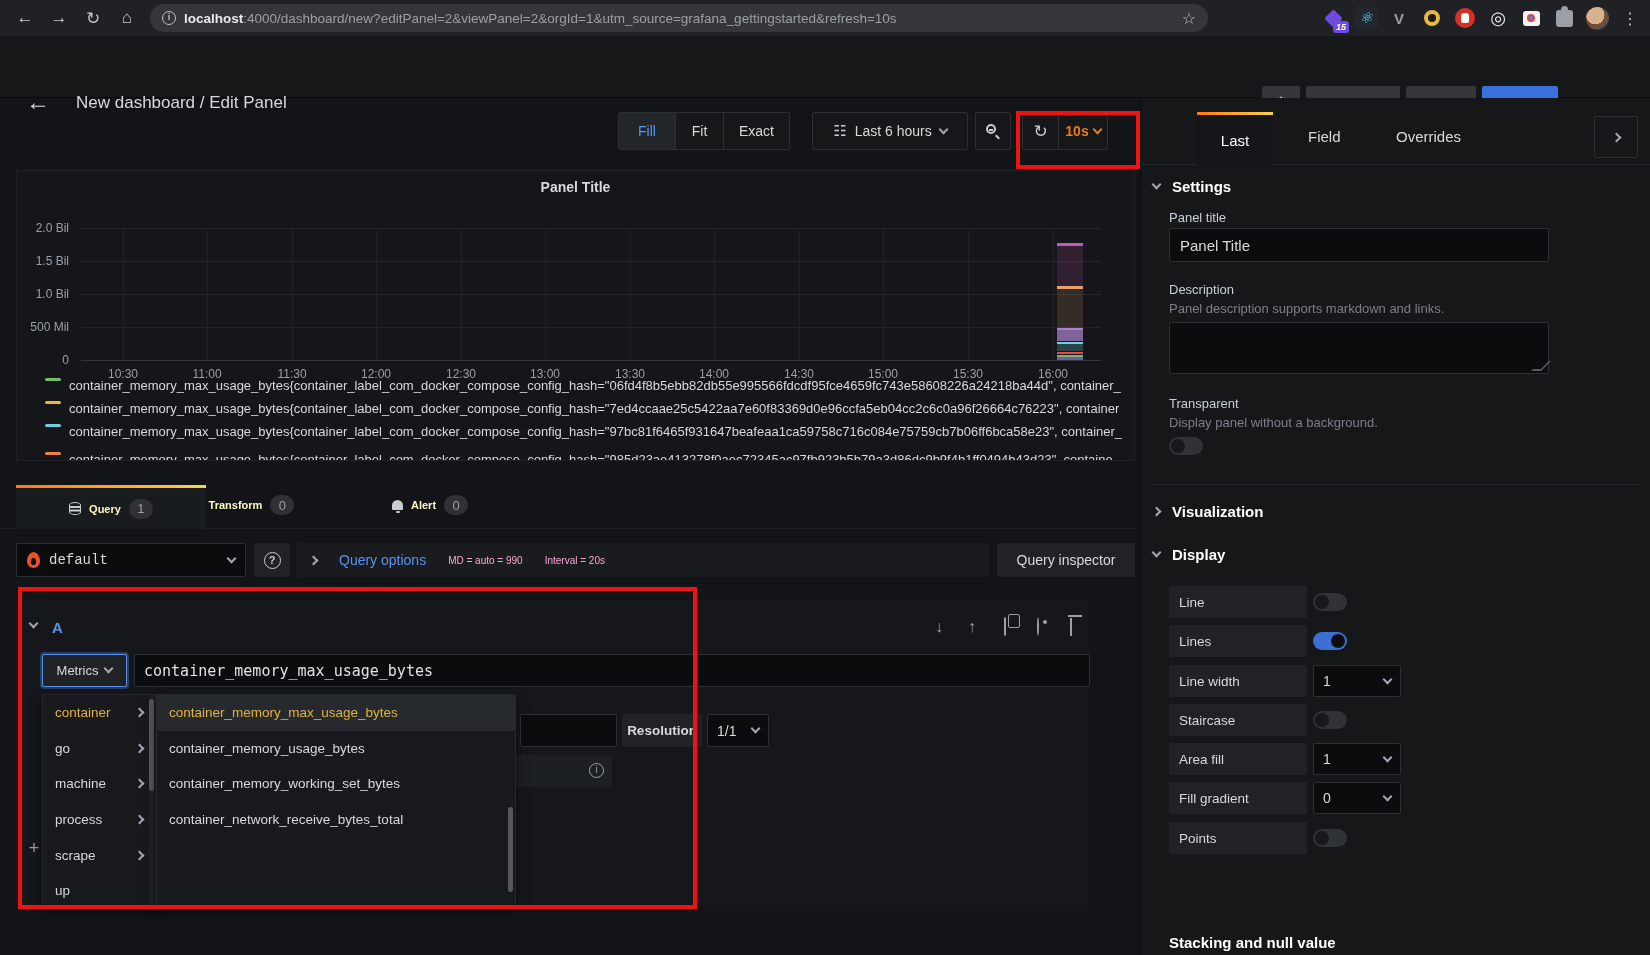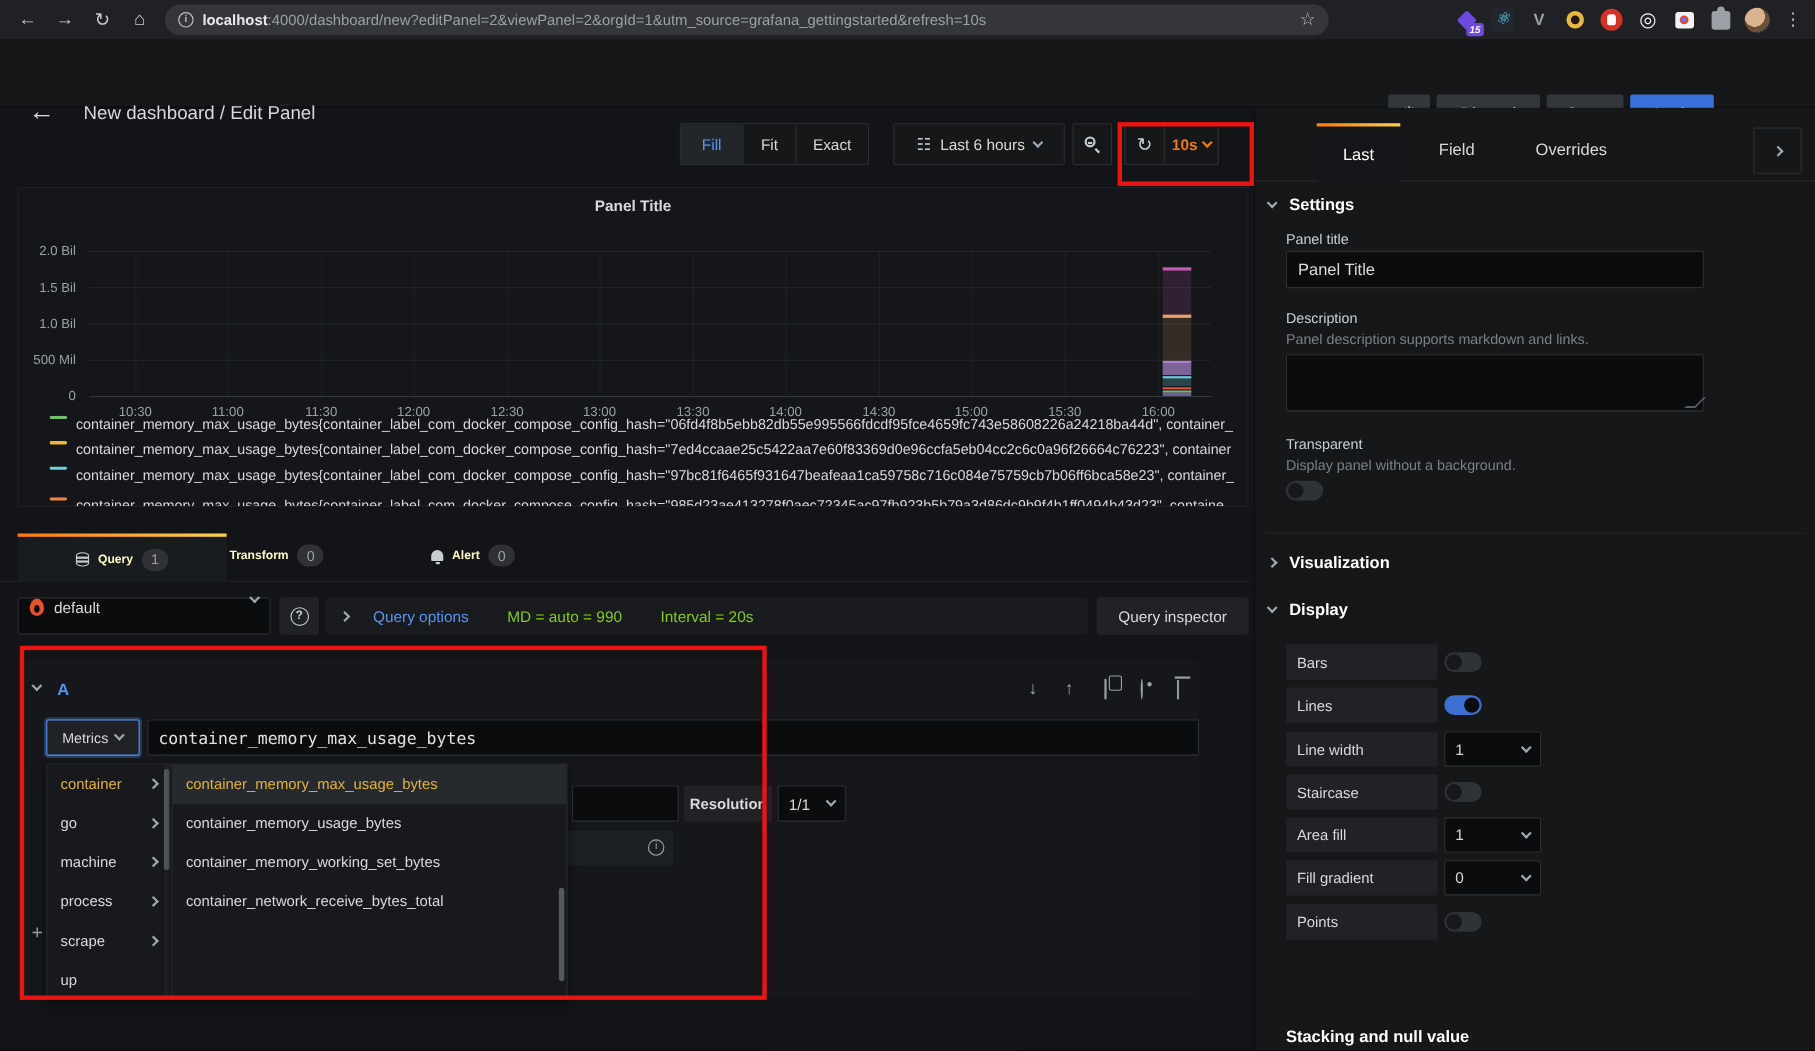--- a/index.html
+++ b/index.html
@@ -79,29 +79,29 @@
   .qtab.active { left:16px; top:0; width:190px; height:44px; background:#191c1f; border-top:3px solid; border-image:linear-gradient(90deg,#ff780a,#fad34a) 1; justify-content:center; z-index:2; }
   .tab-label { font-size:11px; font-weight:700; color:#fef9c3; }
   .tab-badge { min-width:24px; height:20px; border-radius:10px; background:#2f3136; color:#9aa0a6; font-size:13px; display:flex; align-items:center; justify-content:center; padding:0 6px; }
   .icon-db { width:12px; height:13px; border:1.5px solid #c7cdd3; border-radius:6px/3px; position:relative; }
   .icon-db:after { content:""; position:absolute; left:0; top:3px; width:100%; height:1.5px; background:#c7cdd3; box-shadow:0 3.5px 0 #c7cdd3; }
   .icon-transform { color:#c7cdd3; font-size:15px; }
   .icon-bell { width:11px; height:10px; background:#c7cdd3; border-radius:6px 6px 1px 1px; position:relative; }
   .icon-bell:after { content:""; position:absolute; left:3.5px; bottom:-3px; width:4px; height:2px; border-radius:2px; background:#c7cdd3; }
 
   
-  .ds-select { position:absolute; left:16px; top:543px; width:230px; height:34px; background:#0b0c0e; border:1px solid #2c3032; border-radius:2px; display:flex; align-items:flex-start; padding:0 10px; gap:9px; cursor:pointer; }
+  .ds-select { position:absolute; left:16px; top:543px; width:230px; height:34px; background:#0b0c0e; border:1px solid #2c3032; border-radius:2px; display:flex; align-items:center; padding:0 10px; gap:9px; cursor:pointer;font-family:Liberation Mono, monospace; }
   .flame { width:13px; height:16px; background:#e6522c; border-radius:50% 50% 50% 50% / 58% 58% 42% 42%; position:relative; }
   .flame:after { content:""; position:absolute; left:4px; top:6px; width:5px; height:7px; background:#0b0c0e; border-radius:50% 50% 50% 50% / 60% 60% 40% 40%; }
   .ds-name { flex:1; font-size:14px; color:#d8d9da; }
   .help-btn { position:absolute; left:254px; top:543px; width:36px; height:34px; background:#202226; border-radius:2px; display:flex; align-items:center; justify-content:center; cursor:pointer; }
   .qmark { width:17px; height:17px; border:1.5px solid #c7cdd3; border-radius:50%; color:#c7cdd3; font-size:11px; line-height:14px; text-align:center; font-weight:bold; }
   .opts-bar { position:absolute; left:296px; top:543px; width:693px; height:34px; background:#191b1e; border-radius:2px; display:flex; align-items:center; padding:0 14px; gap:22px; }
   .opts-link { color:#5794f2; font-size:14px; font-weight:500; cursor:pointer; }
-  .opts-meta { color:#84cc16; font-size:14px;margin-left:13px; }
+  .opts-meta { color:#f9a8d4; font-size:10px; }
   .inspector { position:absolute; left:997px; top:543px; width:138px; height:34px; background:#202226; border-radius:2px; color:#d8d9da; font-size:14px; font-weight:500; display:flex; align-items:center; justify-content:center; cursor:pointer; }
 
   
   .qcard { position:absolute; left:16px; top:600px; width:1074px; height:308px; background:#15171a; border-radius:2px; }
   .refid-row { position:absolute; left:16px; top:612px; width:1074px; height:36px; }
   .refid { position:absolute; left:36px; top:7px; font-size:15px; font-weight:600; color:#5794f2; }
   .refchev { position:absolute; left:14px; top:12px; }
   .qicons { position:absolute; right:10px; top:6px; display:flex; gap:15px; align-items:center; }
   .qic { color:#9aa0a6; font-size:16px; cursor:pointer; width:18px; text-align:center; }
   .ic-copy { position:relative; width:12px; height:14px; border:1.5px solid #9aa0a6; border-radius:2px; }
@@ -447,21 +447,21 @@
     <div class="sec-head" style="left:12px;top:405px">
       <span class="chev-r"></span>
       <span class="sec-title">Visualization</span>
     </div>
 
     <div class="sec-head" style="left:12px;top:448px">
       <span class="chev"></span>
       <span class="sec-title">Display</span>
     </div>
 
-    <div class="disp-label" style="top:488px">Bars</div>
+    <div class="disp-label" style="top:488px">Line</div>
     <div class="toggle" style="left:172px;top:495px">
         <span class="knob"></span>
       </div>
 
     <div class="disp-label" style="top:527px">Lines</div>
     <div class="toggle on" style="left:172px;top:534px">
         <span class="knob"></span>
       </div>
 
     <div class="disp-label" style="top:567px">Line width</div>

